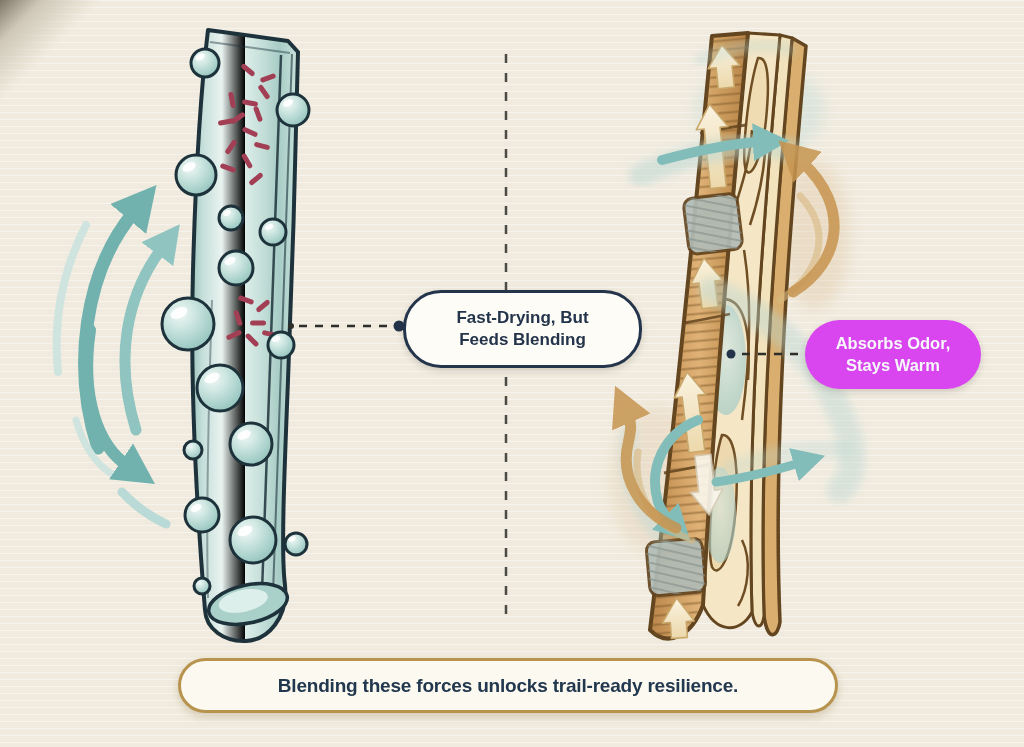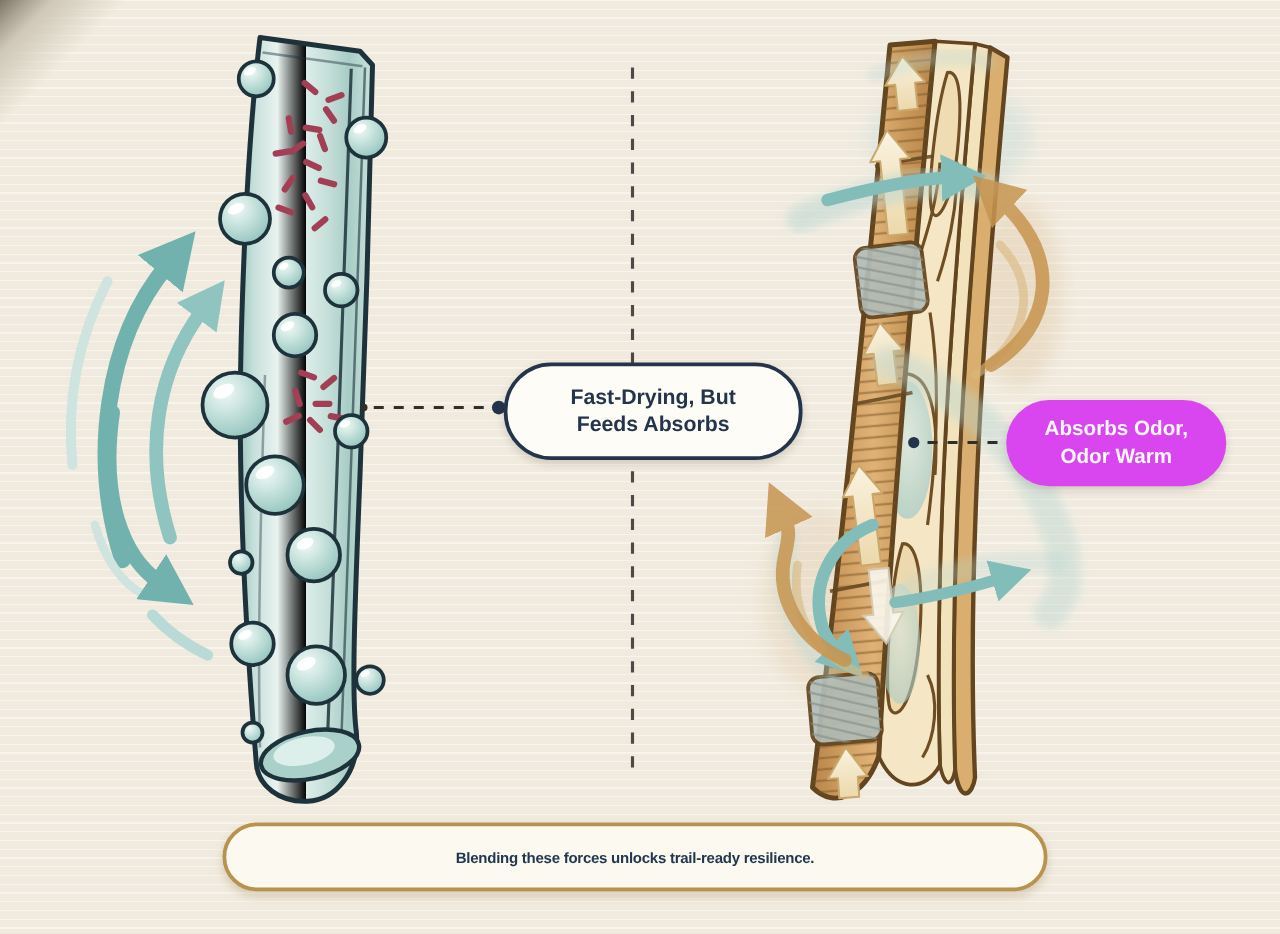--- a/index.html
+++ b/index.html
@@ -14,21 +14,21 @@
   .callout{position:absolute;display:flex;flex-direction:column;align-items:center;
     justify-content:center;text-align:center;font-weight:bold;line-height:1.32;
     border-radius:38px;box-shadow:0 3px 7px rgba(60,55,40,.18);}
   .callout-left{left:403px;top:290px;width:233px;height:72px;
     background:#fdfcf7;border:3px solid #24344b;color:#24344b;font-size:17px;}
   .callout-right{left:805px;top:320px;width:176px;height:69px;
     background:#d946ef;border:none;color:#f6f8fa;font-size:16.5px;}
   .banner{position:absolute;left:178px;top:658px;width:660px;height:55px;
     background:#fcf9f0;border:3px solid #b7934e;border-radius:30px;
     display:flex;align-items:center;justify-content:center;
-    color:#22384e;font-size:12px;font-weight:bold;letter-spacing:-.2px;
+    color:#22384e;font-size:19px;font-weight:bold;letter-spacing:-.2px;
     box-shadow:0 4px 8px rgba(140,115,60,.28);box-sizing:border-box;}
 </style>
 </head>
 <body>
 
 <div class="stage">
   <div class="stripes"></div>
   <div class="corner-fold"></div>
 
   <svg class="illu" width="1024" height="747" viewBox="0 0 1024 747">
@@ -258,24 +258,24 @@
 
       <g>
         <circle cx="731" cy="354" r="4.5" fill="#23344a"></circle>
         <line x1="742" y1="354" x2="802" y2="354" stroke="#2e2e2a" stroke-width="2.5" stroke-dasharray="8 8"></line>
       </g>
     </g>
   </svg>
 
   <div class="callout callout-left">
     <span>Fast-Drying, But</span>
-    <span>Feeds Absorbs</span>
+    <span>Feeds Blending</span>
   </div>
 
   <div class="callout callout-right">
     <span>Absorbs Odor,</span>
-    <span>Odor Warm</span>
+    <span>Stays Warm</span>
   </div>
 
   <div class="banner">
     <span>Blending these forces unlocks trail-ready resilience.</span>
   </div>
 </div>
 
 </body></html>

